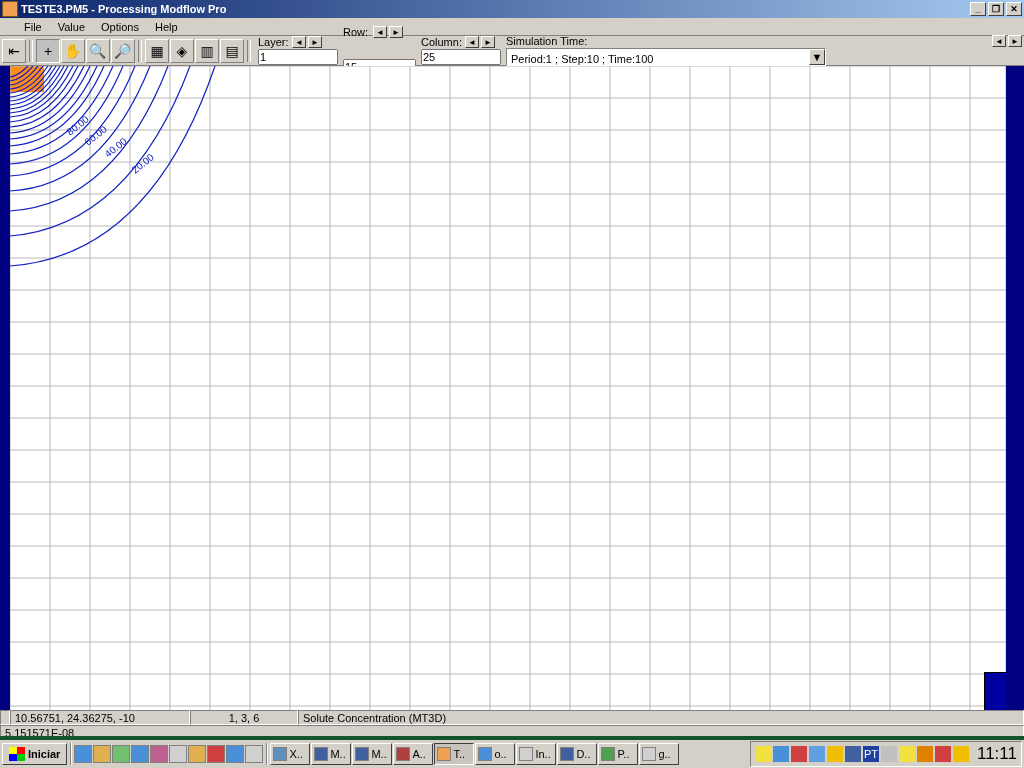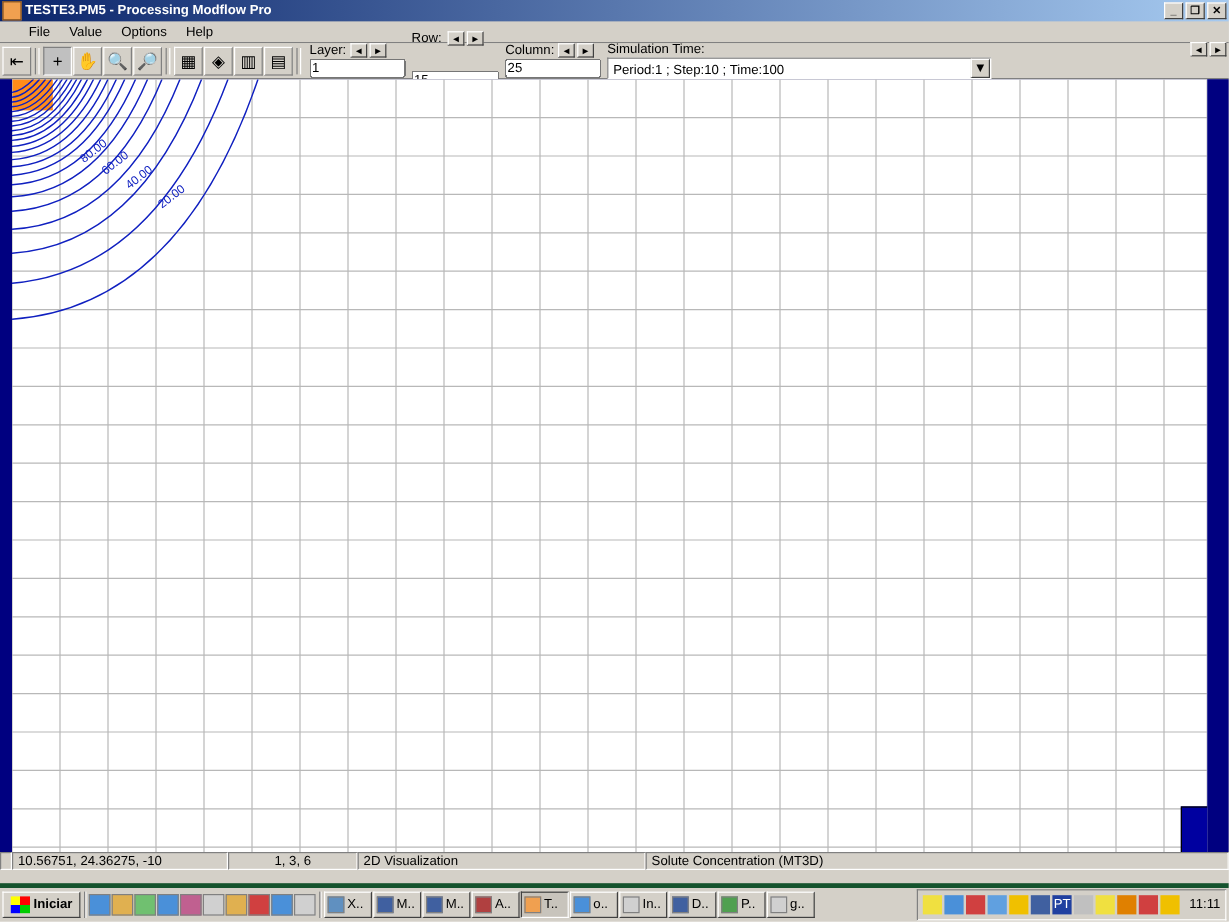--- a/index.html
+++ b/index.html
@@ -43,21 +43,21 @@
 
 .taskbar { position:absolute; bottom:0; left:0; right:0; height:32px; background:#d4d0c8; border-top:4px solid #14532d; display:flex; align-items:center; padding:0 2px; gap:1px; }
 .start-btn { height:22px; padding:0 6px; background:#d4d0c8; border:1px solid; border-color:#fff #404040 #404040 #fff; display:flex; align-items:center; gap:3px; font-weight:bold; cursor:pointer; }
 .start-btn .flag { width:16px; height:14px; background: conic-gradient(#f00 0 90deg, #0c0 90deg 180deg, #00f 180deg 270deg, #ff0 270deg 360deg); }
 .ql-sep { width:1px; height:22px; background:#808080; margin:0 2px; box-shadow:1px 0 #fff; }
 .ql-icon { width:18px; height:18px; border:1px solid #808080; background:#e8e8e8; cursor:pointer; }
 .task-btn { height:22px; width:40px; background:#d4d0c8; border:1px solid; border-color:#fff #404040 #404040 #fff; display:flex; align-items:center; padding:0 2px; font-size:10px; overflow:hidden; cursor:pointer; gap:2px; }
 .task-btn.active { border-color:#404040 #fff #fff #404040; background:#c8c4bc; }
 .tray { margin-left:auto; height:22px; border:1px solid; border-color:#808080 #fff #fff #808080; display:flex; align-items:center; padding:12px 4px; gap:2px; }
 .tray-icon { width:16px; height:16px; }
-.clock { padding-left:6px; font-size:11px; }
+.clock { padding-left:6px; font-size:17px; }
 
 
 .glyph { font-size:14px; line-height:1; }
 
 
 .contour-label { font-size:10px; fill:#1020c0; }
 </style>
 </head>
 <body>
 
@@ -240,22 +240,24 @@
     </svg>
     <div class="blue-sq"></div>
   </div>
 </div>
 
 <div class="statusbars">
   <div class="status-row">
     <div class="status-cell" style="width:10px;"></div>
     <div class="status-cell" style="width:180px;">10.56751, 24.36275,    -10</div>
     <div class="status-cell" style="width:108px;text-align:center;justify-content:center;">1, 3, 6</div>
-    <div class="status-cell" style="width:240px;">2D Visualization</div>
     <div class="status-cell" style="flex:1;">Solute Concentration (MT3D)</div>
+  </div>
+  <div class="status-row">
+    <div class="status-cell" style="width:100%;">5.151571E-08</div>
   </div>
 </div>
 
 <div class="taskbar">
   <div class="start-btn">
     <div class="flag"></div>
     <span>Iniciar</span>
   </div>
   <div class="ql-sep"></div>
   <div class="ql-icon" style="background:#4a90d9"></div>

